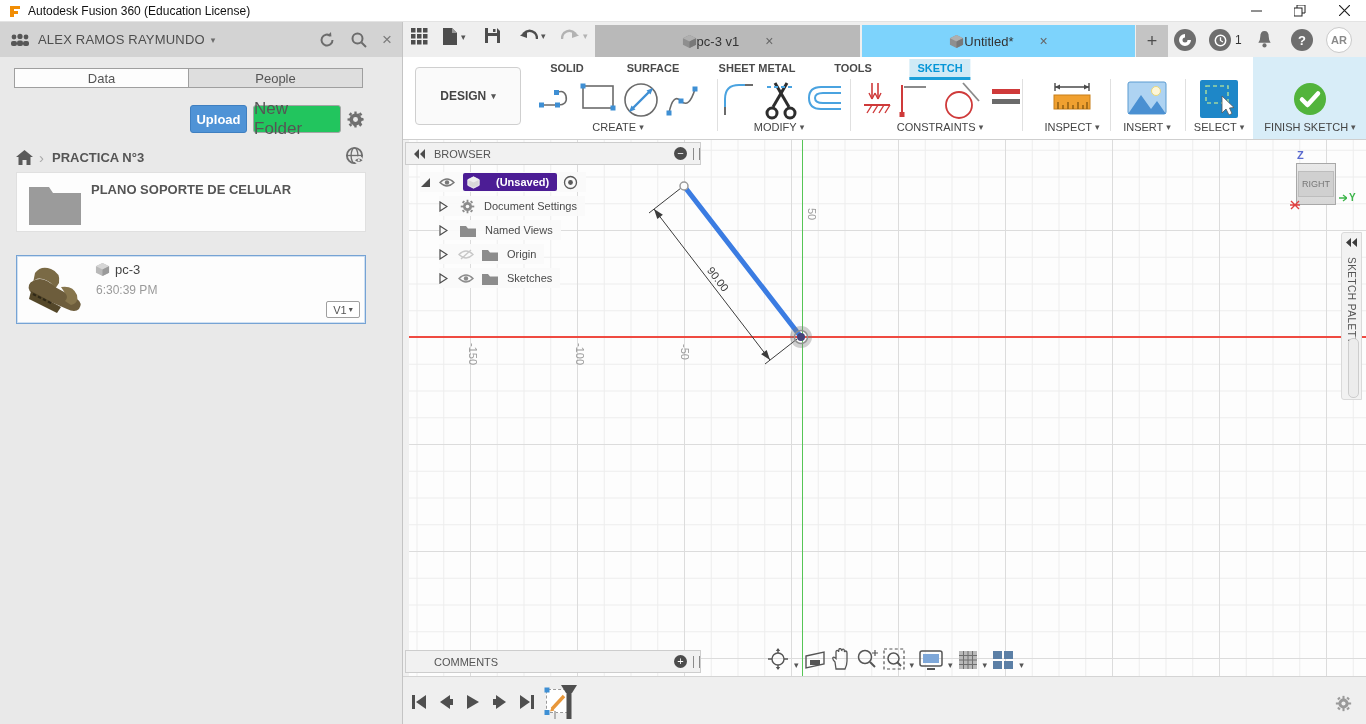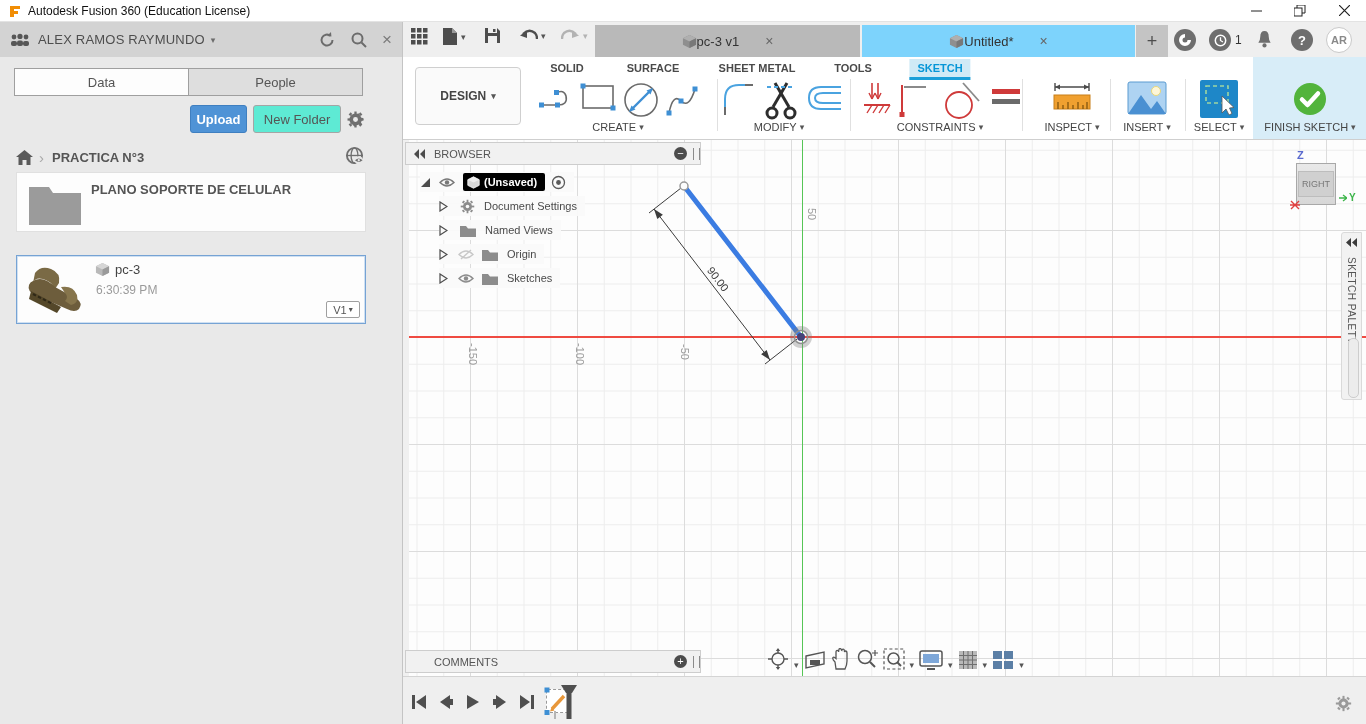--- a/index.html
+++ b/index.html
@@ -11,26 +11,26 @@
   
   #titlebar { left:0; top:0; width:1366px; height:22px; background:#fff; border-bottom:1px solid #e3e3e3; display:flex; align-items:center; }
   #titlebar .t { font-size:12px; color:#111; margin-left:6px; }
   .winbtn { width:44px; height:22px; display:flex; align-items:center; justify-content:center; color:#222; }
 
   
   #datapanel { left:0; top:22px; width:403px; height:702px; background:#e9e9e9; border-right:1px solid #c4c4c4; }
   #dp-header { left:0; top:0; width:100%; height:35px; background:#d3d3d3; display:flex; align-items:center; padding:0 10px; }
   #dp-header .name { font-size:13px; color:#4e4e4e; margin:0 6px 0 8px; letter-spacing:.2px; }
   .dp-hicon { color:#6c6c6c; margin-left:14px; }
-  .tab-sw { position:absolute; top:46px; left:14px; width:349px; height:28px; display:flex; }
+  .tab-sw { position:absolute; top:46px; left:14px; width:349px; height:20px; display:flex; }
   .tab-sw > div { flex:1; border:1px solid #9f9f9f; font-size:13px; color:#555; display:flex; align-items:center; justify-content:center; }
   .tab-sw .on { background:#fdfdfd; border-right:none; }
   .tab-sw .off { background:#dedede; }
   .btn-upload { position:absolute; top:83px; left:190px; width:57px; height:28px; background:#4f93d6; border:1px solid #3f7fc0; border-radius:3px; color:#fff; font-weight:bold; font-size:13px; display:flex; align-items:center; justify-content:center; }
-  .btn-newfolder { position:absolute; top:83px; left:253px; width:88px; height:28px; background:#5eead4; border:1px solid #a5a5a5; border-radius:3px; color:#555; font-size:13px; display:flex; align-items:center; justify-content:center; }
+  .btn-newfolder { position:absolute; top:83px; left:253px; width:88px; height:28px; background:#22c55e; border:1px solid #a5a5a5; border-radius:3px; color:#555; font-size:17px; display:flex; align-items:center; justify-content:center; }
   #breadcrumb { position:absolute; top:125px; left:16px; height:20px; display:flex; align-items:center; }
   #breadcrumb .bc-txt { font-size:13px; font-weight:bold; color:#555; margin-left:8px; }
   #breadcrumb .sep { color:#a9a9a9; font-size:15px; margin-left:6px; }
   .card { position:absolute; left:16px; width:350px; background:#fdfdfd; border:1px solid #e0e0e0; }
   #folder-card { top:150px; height:60px; }
   #folder-card .fname { font-size:13px; font-weight:bold; color:#555; position:absolute; left:74px; top:9px; }
   #file-card { top:233px; height:69px; border:1px solid #76a3d4; box-shadow:0 0 0 1px #cfe0f2 inset;padding-left:24px; }
   #file-card .fname { font-size:13px; color:#444; }
   #file-card .ftime { font-size:12px; color:#9a9a9a; position:absolute; left:79px; top:27px; }
   .vbadge { position:absolute; right:5px; bottom:5px; width:34px; height:17px; border:1px solid #9f9f9f; border-radius:2px; background:#fff; font-size:11px; color:#555; display:flex; align-items:center; justify-content:center; gap:2px; }
@@ -60,21 +60,21 @@
       linear-gradient(90deg,#dcdcdc 1px, transparent 1px),
       linear-gradient(#ededed 1px, transparent 1px),
       linear-gradient(90deg,#ededed 1px, transparent 1px);
     background-size:107px 107px,107px 107px,26.75px 26.75px,26.75px 26.75px;
     background-position:61px 90px,61px 90px,7.5px 9.75px,7.5px 9.75px; }
   .axis-label { position:absolute; transform:rotate(90deg); font-size:11px; color:#9b9b9b; }
   #browser-hdr, #comments-bar { position:absolute; left:-4px; width:296px; height:23px; background:#f1f1f1; border:1px solid #cdcdcd; display:flex; align-items:center; font-size:11px; color:#555; }
   .hdl { width:7px; height:12px; border-left:1px solid #8a8a8a; border-right:1px solid #8a8a8a; margin-left:6px; }
   .mcirc { width:13px; height:13px; border-radius:50%; background:#4c4c4c; color:#fff; font-size:11px; line-height:11px; display:flex; align-items:center; justify-content:center; margin-left:auto; }
   .trow { position:absolute; height:20px; display:flex; align-items:center; background:rgba(250,250,250,.92); padding:0 8px 0 0; font-size:11px; color:#4a4a4a; }
-  .pill { background:#000000; border-radius:2px; color:#fff; font-weight:bold; height:18px; display:flex; align-items:center; padding:0 8px 0 4px; gap:4px; }
+  .pill { background:#4c1d95; border-radius:2px; color:#fff; font-weight:bold; height:18px; display:flex; align-items:center; padding:0 8px 0 4px; gap:16px; }
   #palette-tab { position:absolute; left:932px; top:92px; width:21px; height:168px; background:#f2f2f2; border:1px solid #dadada; border-radius:3px 0 0 3px; }
   #palette-tab .vtxt { writing-mode:vertical-rl; font-size:10px; color:#555; position:absolute; top:24px; left:4px; letter-spacing:.5px; }
   #vthumb { position:absolute; left:939px; top:198px; width:11px; height:60px; background:#ececec; border:1px solid #cdcdcd; border-radius:5px; }
   #viewcube { position:absolute; left:887px; top:23px; width:40px; height:42px; background:linear-gradient(#e9e9e9,#d7d7d7); border:1px solid #a8a8a8; display:flex; align-items:center; justify-content:center; }
   #viewcube .face { background:#d0d0d0; border:1px solid #bdbdbd; font-size:9px; color:#777; padding:7px 3px; }
   .navbar { position:absolute; left:358px; top:508px; display:flex; align-items:flex-end; gap:5px; color:#555; }
 
   
   #timeline { left:403px; top:676px; width:963px; height:48px; background:#efefef; border-top:1px solid #d4d4d4; }
   .pb { display:flex; gap:11px; position:absolute; left:8px; top:17px; }

